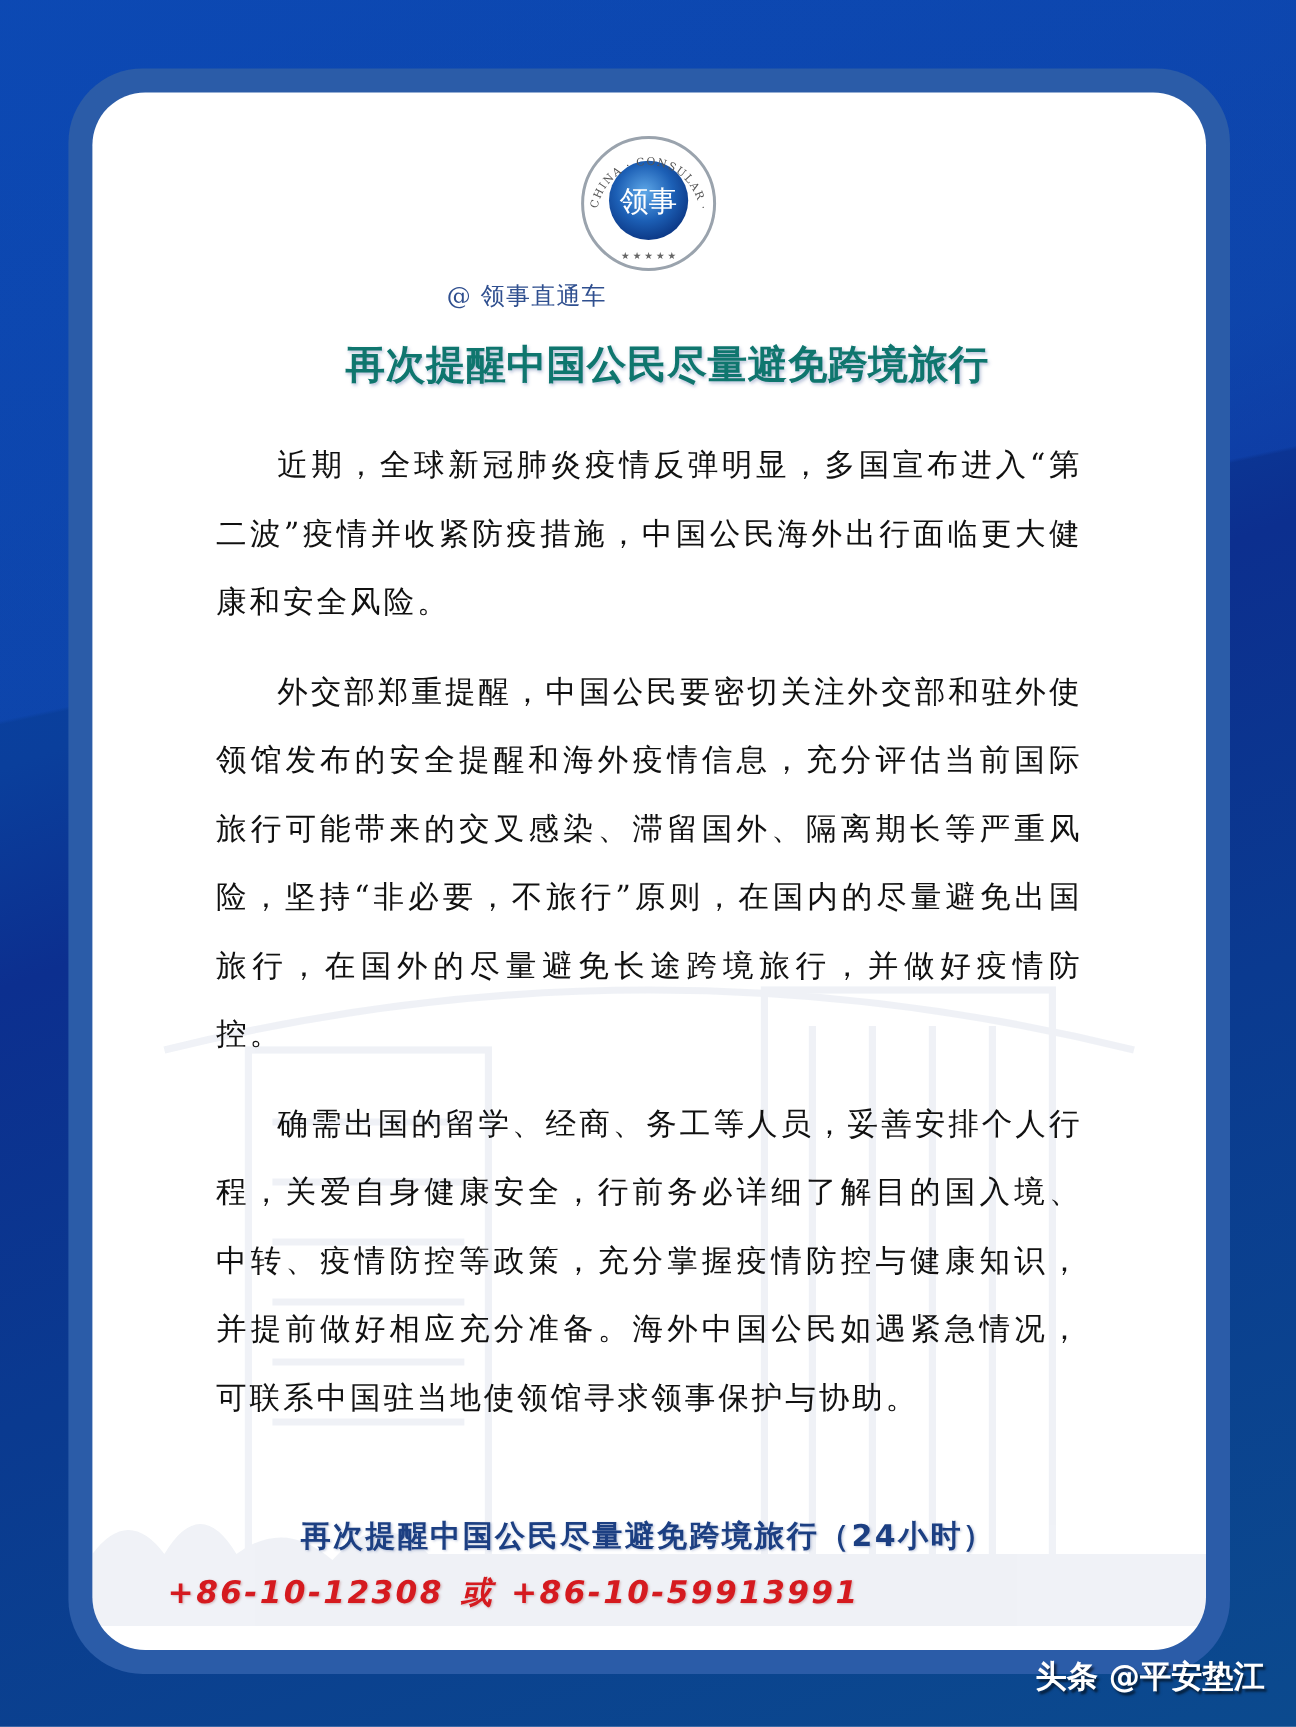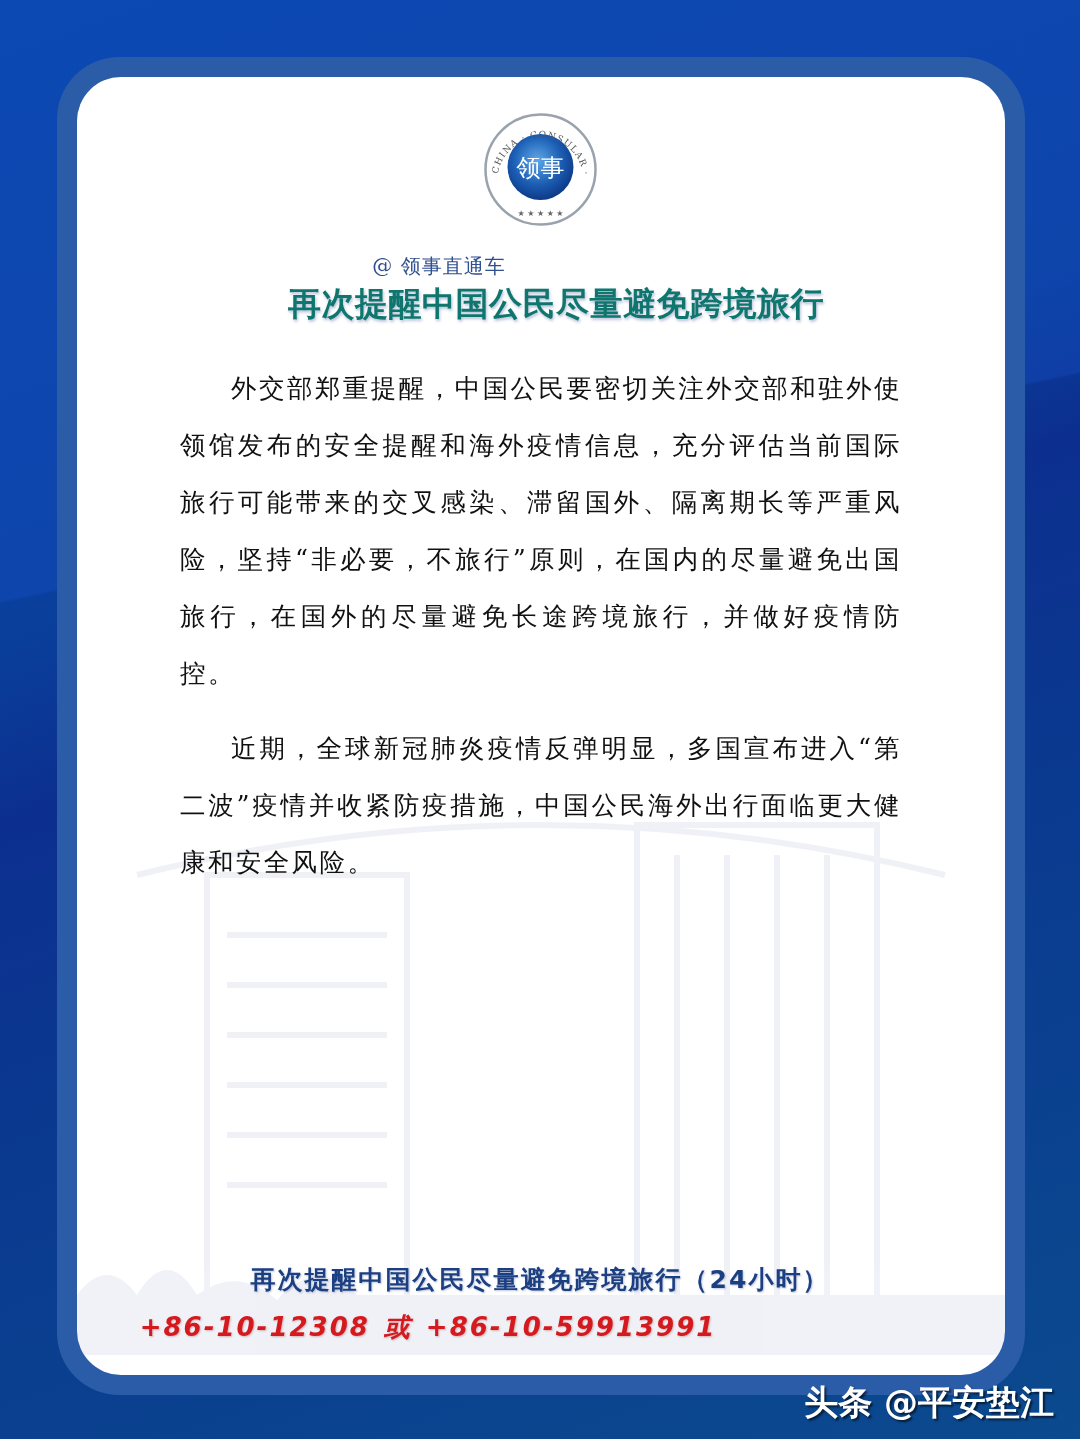--- a/index.html
+++ b/index.html
@@ -24,21 +24,21 @@
     }
     .watermark {
       position: absolute; left: 0; right: 0; bottom: 0; height: 560px;
       opacity: 0.07;
     }
     .logo {
       position: absolute; left: 483px; top: 112px; width: 115px; height: 115px;
     }
     .source {
       position: absolute; left: 0; width: 878px; top: 233px; text-align: center;
-      font-size: 20px; color: #2f4f8f; letter-spacing: 1px; margin-top: 20px;
+      font-size: 20px; color: #2f4f8f; letter-spacing: 1px;
     }
     .title {
       position: absolute; left: 16px; width: 1080px; top: 282px; text-align: center;
       font-family: "DejaVu Sans", "Liberation Sans", sans-serif;
       font-weight: bold; font-size: 33px; color: #0f766e; letter-spacing: 0.5px;
       text-shadow: 1px 2px 3px rgba(40,70,140,0.35);
     }
     .body {
       position: absolute; left: 180px; width: 722px; top: 360px;
       font-size: 25.5px; line-height: 57px; color: #111; letter-spacing: 2.4px;
@@ -54,21 +54,21 @@
     .phones {
       position: absolute; left: 0; width: 856px; top: 1310px; text-align: center;
       font-family: "DejaVu Sans", "Liberation Sans", sans-serif;
       font-weight: bold; font-style: italic; font-size: 26px; color: #d51a1f; letter-spacing: 2px;
       text-shadow: 1px 1px 2px rgba(120,0,0,0.25);
     }
     .phones .sep { margin: 0 14px; }
     .credit {
       position: absolute; right: 26px; top: 1380px;
       font-family: "DejaVu Sans", "Liberation Sans", sans-serif;
-      font-size: 34px; color: #ffffff; font-weight: bold;
+      font-size: 26px; color: #ffffff; font-weight: bold;
       text-shadow: 2px 2px 2px rgba(0,0,0,0.6);
     }
   </style>
 </head>
 <body>
 
 <div class="bg-slant"></div>
 
 <div class="frame"></div>
 
@@ -109,22 +109,23 @@
   </text>
   <text x="57.5" y="64" text-anchor="middle" font-family="DejaVu Serif, serif" font-size="24" fill="#ffffff">领事</text>
   <text x="57.5" y="104" text-anchor="middle" font-family="DejaVu Sans, sans-serif" font-size="8" fill="#666">★ ★ ★ ★ ★</text>
 </svg>
 
 <div class="source">@ 领事直通车</div>
 
 <div class="title">再次提醒中国公民尽量避免跨境旅行</div>
 
 <div class="body">
+  <p>近期，全球新冠肺炎疫情反弹明显，多国宣布进入“第二波”疫情并收紧防疫措施，中国公民海外出行面临更大健康和安全风险。</p>
   <p>外交部郑重提醒，中国公民要密切关注外交部和驻外使领馆发布的安全提醒和海外疫情信息，充分评估当前国际旅行可能带来的交叉感染、滞留国外、隔离期长等严重风险，坚持“非必要，不旅行”原则，在国内的尽量避免出国旅行，在国外的尽量避免长途跨境旅行，并做好疫情防控。</p>
-  <p>近期，全球新冠肺炎疫情反弹明显，多国宣布进入“第二波”疫情并收紧防疫措施，中国公民海外出行面临更大健康和安全风险。</p>
+  <p>确需出国的留学、经商、务工等人员，妥善安排个人行程，关爱自身健康安全，行前务必详细了解目的国入境、中转、疫情防控等政策，充分掌握疫情防控与健康知识，并提前做好相应充分准备。海外中国公民如遇紧急情况，可联系中国驻当地使领馆寻求领事保护与协助。</p>
 </div>
 
 <div class="hotline">再次提醒中国公民尽量避免跨境旅行（24小时）</div>
 
 <div class="phones">
   <span>+86-10-12308</span><span class="sep">或</span><span>+86-10-59913991</span>
 </div>
 
 <div class="credit">头条 @平安垫江</div>
 

